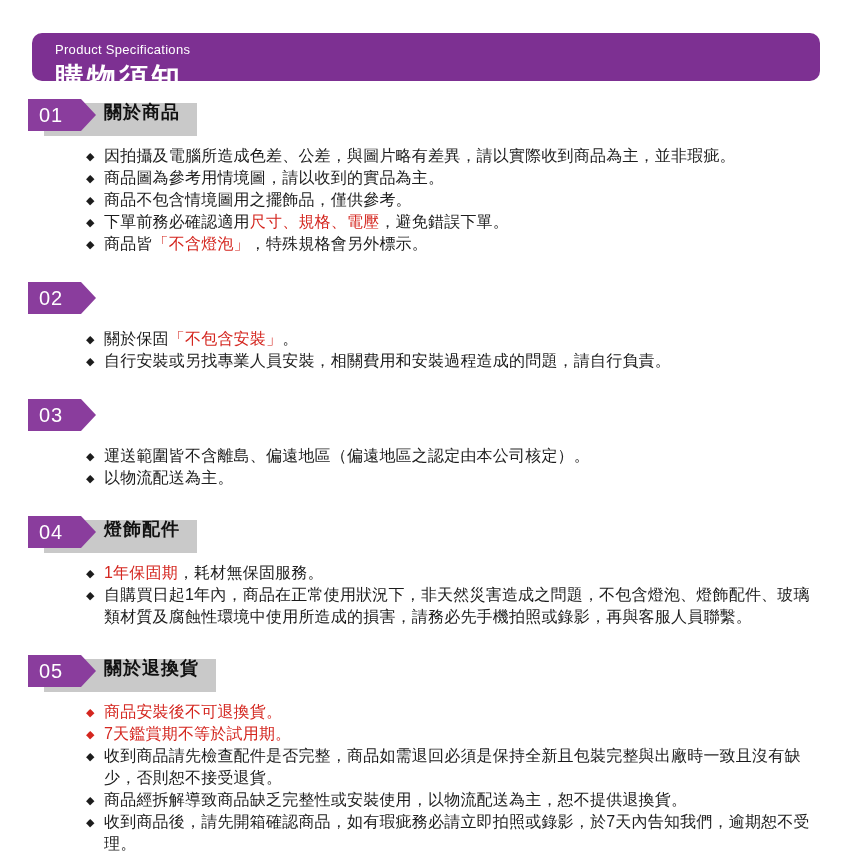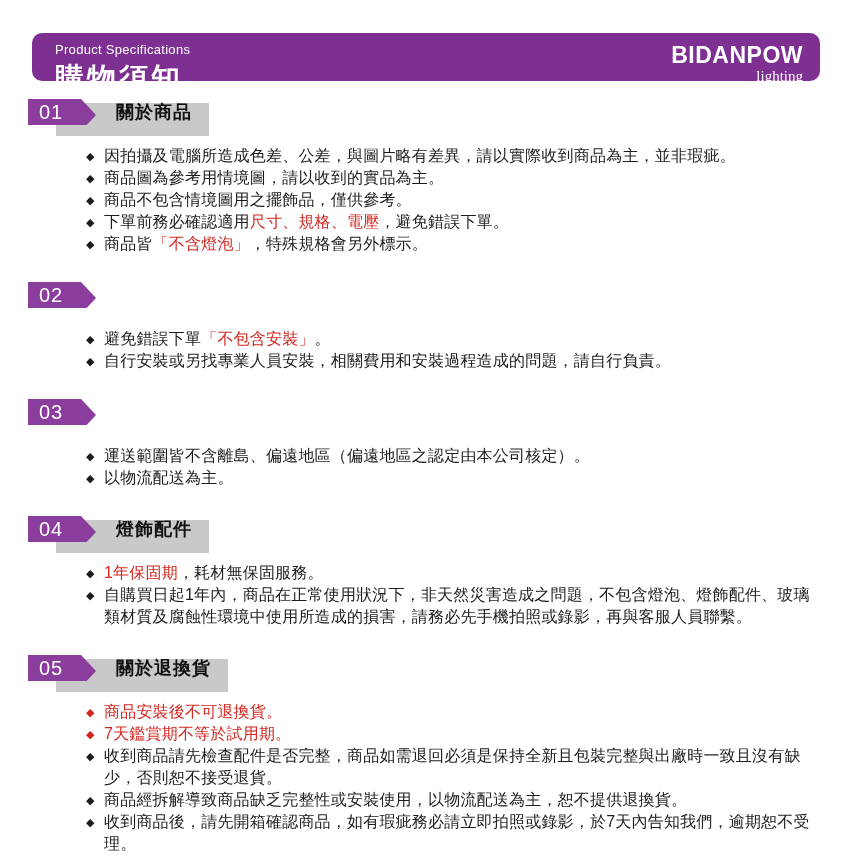--- a/index.html
+++ b/index.html
@@ -30,51 +30,47 @@
   .header .title{font-size:29px;font-weight:bold;letter-spacing:3px;margin-top:2px;}
   .brand{position:absolute;top:11px;right:17px;text-align:right;line-height:1;}
   .brand .brand-name{font-size:23px;font-weight:bold;letter-spacing:.5px;}
   .brand .brand-sub{font-family:"Liberation Serif","DejaVu Serif",serif;font-size:15px;margin-top:2px;}
   
   .sections{margin:18px 30px 0 28px;}
   .section{margin-bottom:27px;}
   .section:last-child{margin-bottom:0;}
   .section-header{position:relative;height:37px;margin-bottom:9px;}
   .gray-box{
-    position:absolute;left:28px;top:4px;height:33px;
+    position:absolute;left:16px;top:4px;height:33px;
     background:var(--gray);
     padding:0 17px 16px 60px;
     display:flex;align-items:center;
   }
   .gray-box .section-title{font-size:18px;font-weight:bold;color:#111;letter-spacing:1px;}
   .arrow-badge{
-    position:absolute;left:0;top:0;width:68px;height:26px;
+    position:absolute;left:0;top:0;width:68px;height:32px;
     background:var(--badge-purple);
     clip-path:polygon(0 0,53px 0,68px 16px,53px 32px,0 32px);
     display:flex;align-items:center;
     padding-left:11px;
     color:#fff;font-size:20px;letter-spacing:1px;
   }
   .items{padding-left:58px;}
   .item{display:flex;line-height:22px;font-size:16px;letter-spacing:.2px;}
   .bullet{width:18px;flex:0 0 18px;font-size:11px;line-height:22px;color:var(--text);}
   .bullet.red{color:var(--red);}
   .itext{flex:1;}
   .red{color:var(--red);font-weight:normal;}
 </style>
 </head>
 <body>
 
 <div class="header">
   <div class="subtitle">Product Specifications</div>
   <div class="title">購物須知</div>
-  <div class="brand">
-    <div class="brand-name">BIDANPOW</div>
-    <div class="brand-sub">lighting</div>
-  </div>
 </div>
 
 <div class="sections">
   <div class="section">
     <div class="section-header">
       <div class="gray-box">
         <span class="section-title">關於商品</span>
       </div>
       <div class="arrow-badge">
         <span>01</span>
@@ -106,21 +102,21 @@
 
   <div class="section">
     <div class="section-header">
       <div class="arrow-badge">
         <span>02</span>
       </div>
     </div>
     <div class="items">
         <div class="item">
           <span class="bullet">◆</span>
-          <span class="itext"><span>避免錯誤下單</span><span class="red">「不包含安裝」</span><span>。</span></span>
+          <span class="itext"><span>關於保固</span><span class="red">「不包含安裝」</span><span>。</span></span>
         </div>
         <div class="item">
           <span class="bullet">◆</span>
           <span class="itext"><span>自行安裝或另找專業人員安裝，相關費用和安裝過程造成的問題，請自行負責。</span></span>
         </div>
       </div>
   </div>
 
   <div class="section">
     <div class="section-header">

